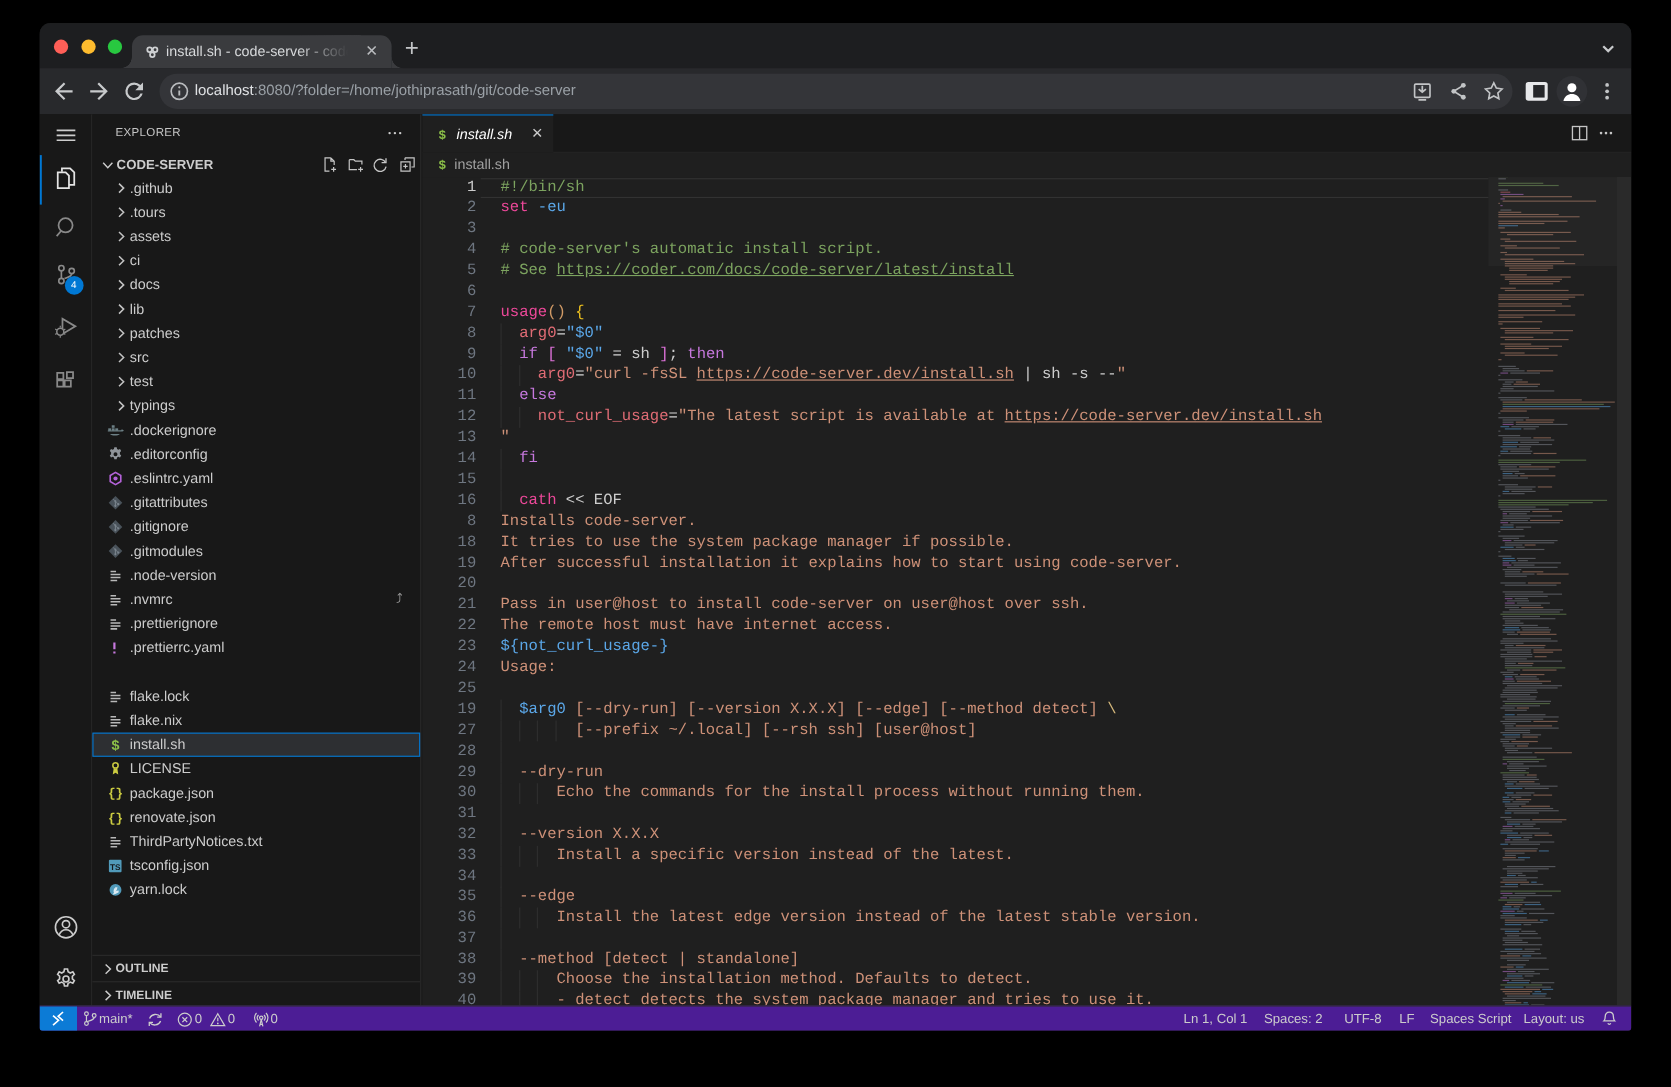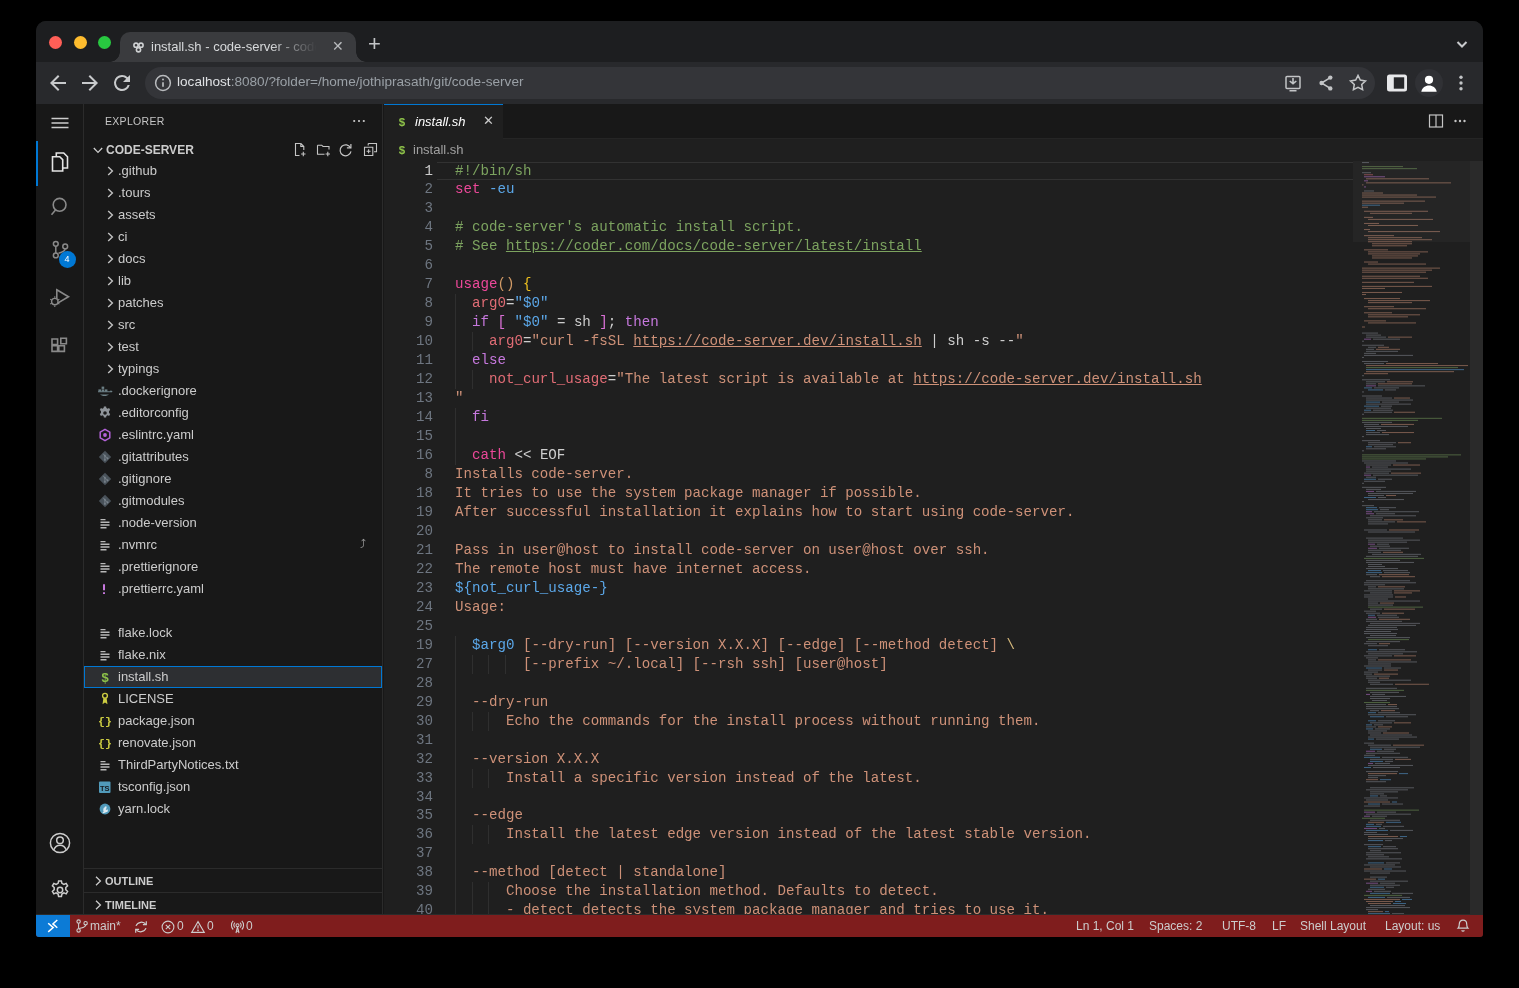--- a/index.html
+++ b/index.html
@@ -34,21 +34,21 @@
 .ln{position:absolute;left:0;width:49px;text-align:right;color:#6e7681;height:19px;line-height:19px}
 .ln.act{color:#cccccc}
 .cl{position:absolute;left:71px;white-space:pre;height:19px;line-height:19px}
 .ig{position:absolute;width:1px;height:19px;background:#2f2f2f}
 .cw{color:#cdcdcd} .cg{color:#7ca35f} .cy{color:#ec4899} .cb{color:#5ba7e8}
 .cp{color:#c678dd} .cr{color:#e06c75} .cs{color:#ce9178} .co{color:#d19a66}
 .cgold{color:#eec11f} .corc{color:#da70d6} .cesc{color:#d7ba7d}
 .u{text-decoration:underline}
 #curline{position:absolute;left:53px;top:0.5px;width:916px;height:18px;border-top:1px solid #323232;border-bottom:1px solid #323232}
 .mmap{position:absolute}
-#statusbar{position:absolute;left:0;top:810px;width:1447px;height:23px;background:#7f1d1d;border-top:1px solid #2b2b2b;font-size:12px;color:#cccccc}
+#statusbar{position:absolute;left:0;top:810px;width:1447px;height:23px;background:#4c1d95;border-top:1px solid #2b2b2b;font-size:12px;color:#cccccc}
 #remote{position:absolute;left:0;top:0;width:34px;height:22px;background:#0c7bd6}
 .sbit{position:absolute;top:4px;white-space:nowrap}
 .hdr{position:absolute;font-size:10.5px;color:#c5c5c5;letter-spacing:.3px}
 .shdr{position:absolute;font-size:12px;font-weight:bold;color:#cccccc}
 .secrow{position:absolute;left:0;width:298px;height:22px;border-top:1px solid #2b2b2b}
 .secrow .sl{position:absolute;left:21px;top:5.5px;font-size:11px;font-weight:bold;color:#cccccc}
 
 </style></head><body>
 <div id="win">
 <div id="tabstrip">
@@ -1056,20 +1056,20 @@
             <g fill="none" stroke="#cccccc" stroke-width="1.1">
               <circle cx="8.5" cy="6.2" r="1.5"></circle>
               <path d="M6 8.7a3.6 3.6 0 0 1 0-5M11 3.7a3.6 3.6 0 0 1 0 5M4.2 10.5a6.1 6.1 0 0 1 0-8.6M12.8 1.9a6.1 6.1 0 0 1 0 8.6M8.5 7.7 7 14M8.5 7.7 10 14M7.3 12.2h2.4"></path>
             </g>
           </svg></div>
 <div class="sbit" style="left:210px">0</div>
 <div class="sbit" style="left:1040px">Ln 1, Col 1</div>
 <div class="sbit" style="left:1113px">Spaces: 2</div>
 <div class="sbit" style="left:1186px">UTF-8</div>
 <div class="sbit" style="left:1236px">LF</div>
-<div class="sbit" style="left:1264px">Shell Layout</div>
+<div class="sbit" style="left:1264px">Spaces Script</div>
 <div class="sbit" style="left:1349px">Layout: us</div>
 <div class="sbit" style="left:1419px;top:3px"><svg width="16" height="16" viewBox="0 0 16 16">
             <path fill="none" stroke="#cccccc" stroke-width="1.2" d="M8 2.1c2.3 0 3.7 1.7 3.7 3.9 0 2.9 1.2 4.1 1.2 4.1H3.1s1.2-1.2 1.2-4.1C4.3 3.8 5.7 2.1 8 2.1z"></path>
             <path stroke="#cccccc" stroke-width="1.2" fill="none" d="M6.7 12.3a1.4 1.4 0 0 0 2.6 0"></path>
           </svg></div>
 </div>
 </div>
   </div>
 </body></html>

